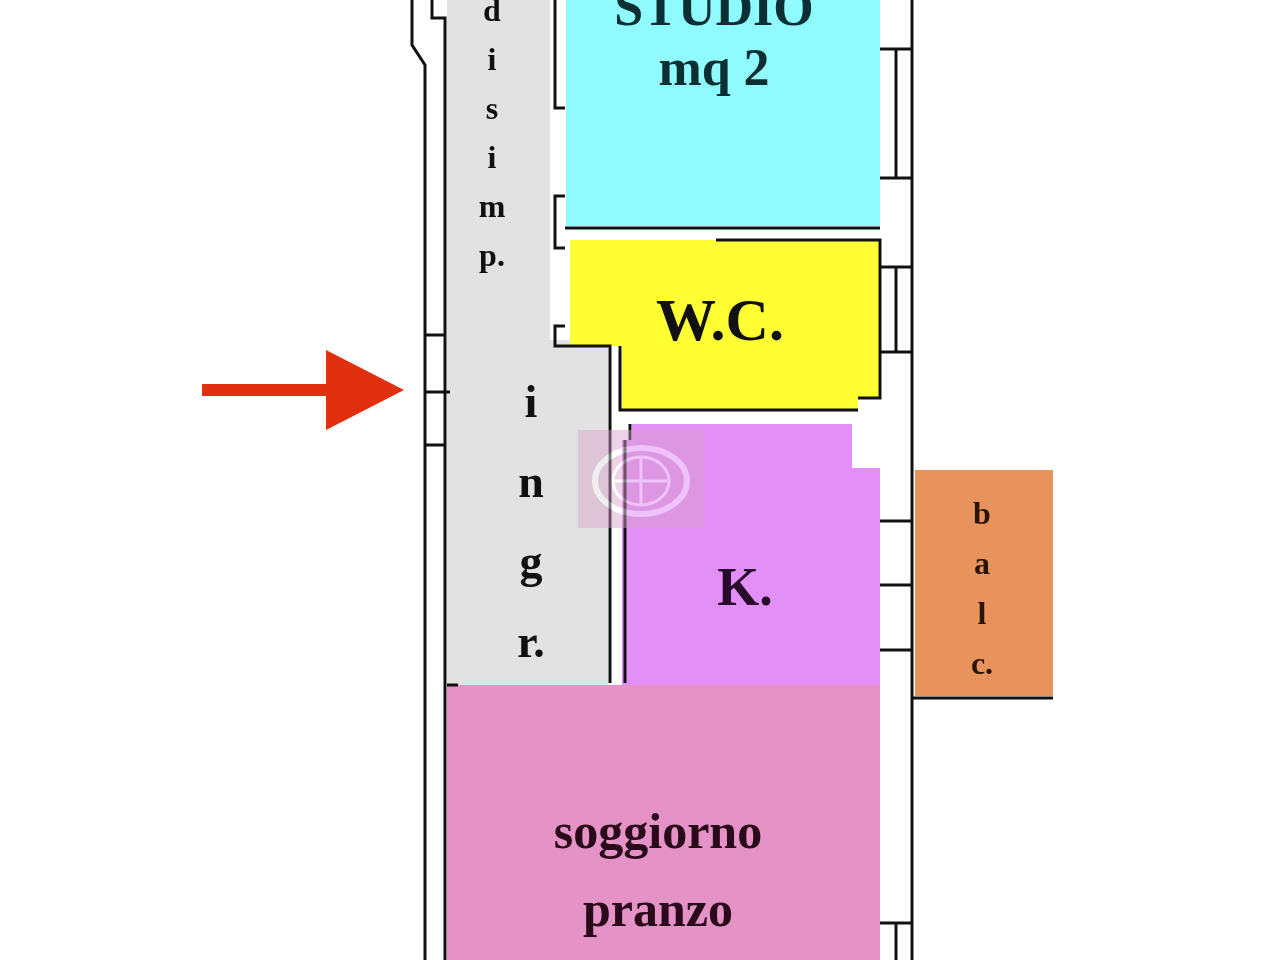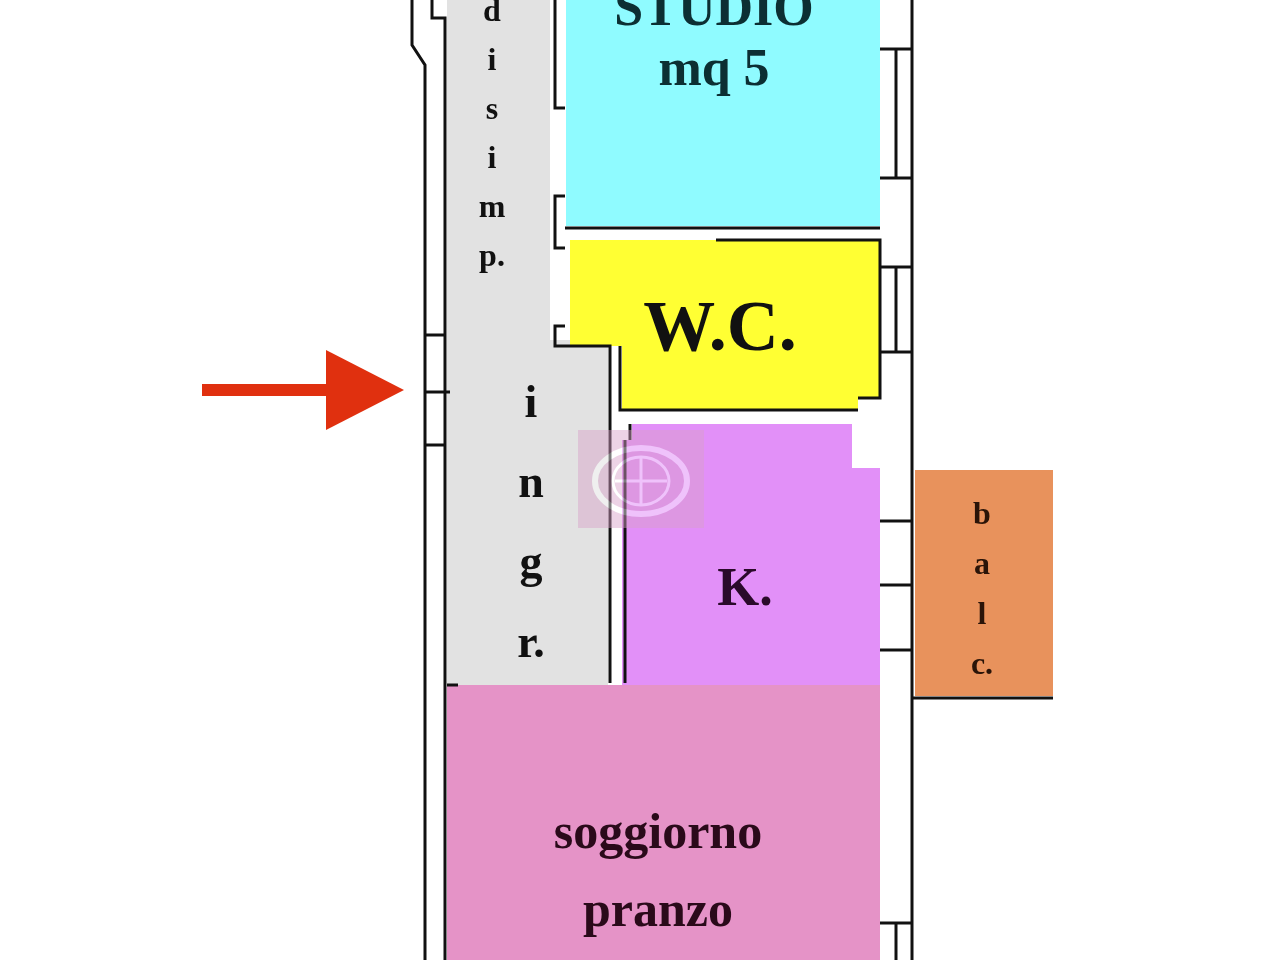--- a/index.html
+++ b/index.html
@@ -74,24 +74,24 @@
   </g>
 
   <g>
     <rect x="202" y="384" width="130" height="12" fill="#e0300f"></rect>
     <polygon points="326,350 404,390 326,430" fill="#e0300f"></polygon>
   </g>
 </svg>
 
 <div class="room-label" style="left:566px; top:-18px; width:296px; font-size:52px;">
   <div style="color:#0c2f33;">STUDIO</div>
-  <div style="margin-top:8px; color:#0c2f33;">mq 5</div>
+  <div style="margin-top:8px; color:#0c2f33;">mq 2</div>
 </div>
 
-<div class="room-label" style="left:622px; top:290px; width:196px; font-size:72px;">W.C.</div>
+<div class="room-label" style="left:622px; top:290px; width:196px; font-size:60px;">W.C.</div>
 
 <div class="room-label" style="left:690px; top:560px; width:110px; font-size:54px; color:#2a0a2a;">K.</div>
 
 <div class="room-label" style="left:460px; top:806px; width:396px; font-size:50px; color:#2a0a1a;">
   <div>soggiorno</div>
   <div style="margin-top:28px;font-family:Liberation Serif, serif;">pranzo</div>
 </div>
 
 <div class="vert-label" style="left:472px; top:-14px; width:40px; font-size:32px; line-height:49px;">
   <span>d</span>

